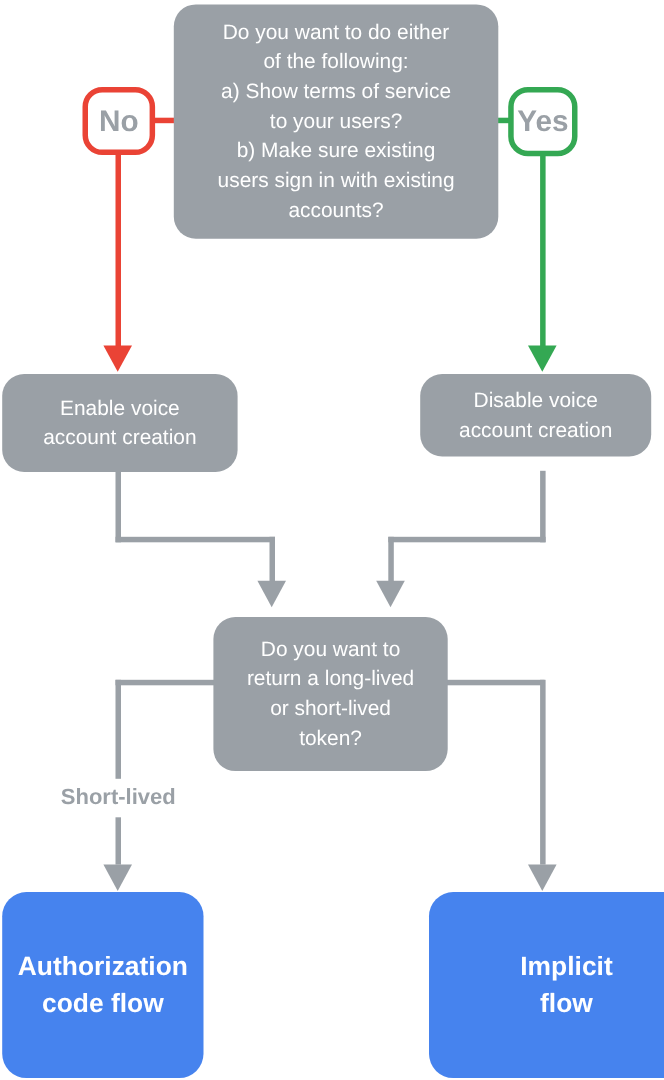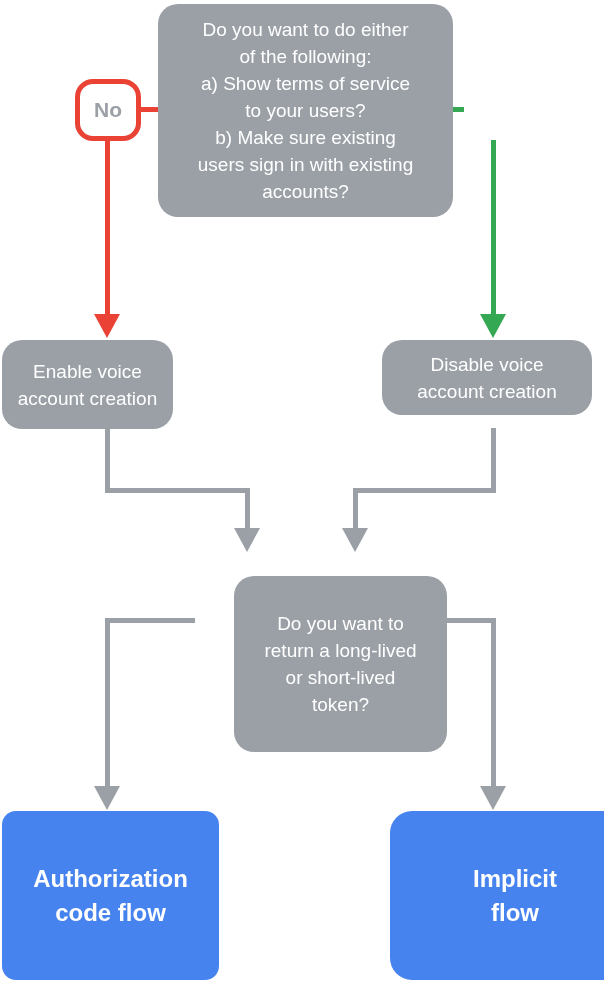--- a/index.html
+++ b/index.html
@@ -45,21 +45,21 @@
 
   
   .pill {
     position: absolute;
     display: flex;
     align-items: center;
     justify-content: center;
     background: #ffffff;
     border-radius: 18px;
     box-sizing: border-box;
-    font-size: 21px;
+    font-size: 27px;
     font-weight: 700;
     color: var(--gray, #9AA0A6);
   }
   .pill.red   { border: 5px solid var(--red, #EA4335); }
   .pill.green { border: 5px solid var(--green, #34A853); }
 
   
   .line { position: absolute; }
   .line.gray  { background: var(--gray, #9AA0A6); }
   .line.red   { background: var(--red, #EA4335); }
@@ -125,33 +125,39 @@
 a) Show terms of service
 to your users?
 b) Make sure existing
 users sign in with existing
 accounts?</div>
 
   <div class="pill red" style="left:75px; top:79px; width:66px; height:62px;">
     <span>No</span>
   </div>
 
+  <div class="pill green" style="left:462px; top:79px; width:63px; height:63px;">
+    <span>Yes</span>
+  </div>
 
-  <div class="node gray" style="left:2px; top:340px; width:171px; height:89px;">Enable voice
+  <div class="node gray" style="left:2px; top:340px; width:214px; height:89px;">Enable voice
 account creation</div>
 
   <div class="node gray" style="left:382px; top:340px; width:210px; height:75px;">Disable voice
 account creation</div>
 
-  <div class="node gray" style="left:194px; top:576px; width:213px; height:176px;margin-left:40px;">Do you want to
+  <div class="node gray" style="left:194px; top:561px; width:213px; height:140px;">Do you want to
 return a long-lived
 or short-lived
 token?</div>
 
+  <div class="edge-label" style="left:22px; top:708px; width:171px; height:35px;">
+    <span>Short-lived</span>
+  </div>
 
 
-  <div class="node blue" style="left:2px; top:811px; width:217px; height:169px;border-radius:14px;">Authorization
+  <div class="node blue" style="left:2px; top:811px; width:183px; height:169px;">Authorization
 code flow</div>
 
   <div class="node blue" style="left:390px; top:811px; width:250px; height:169px;">Implicit
 flow</div>
 
 </div>
 
 </body></html>

